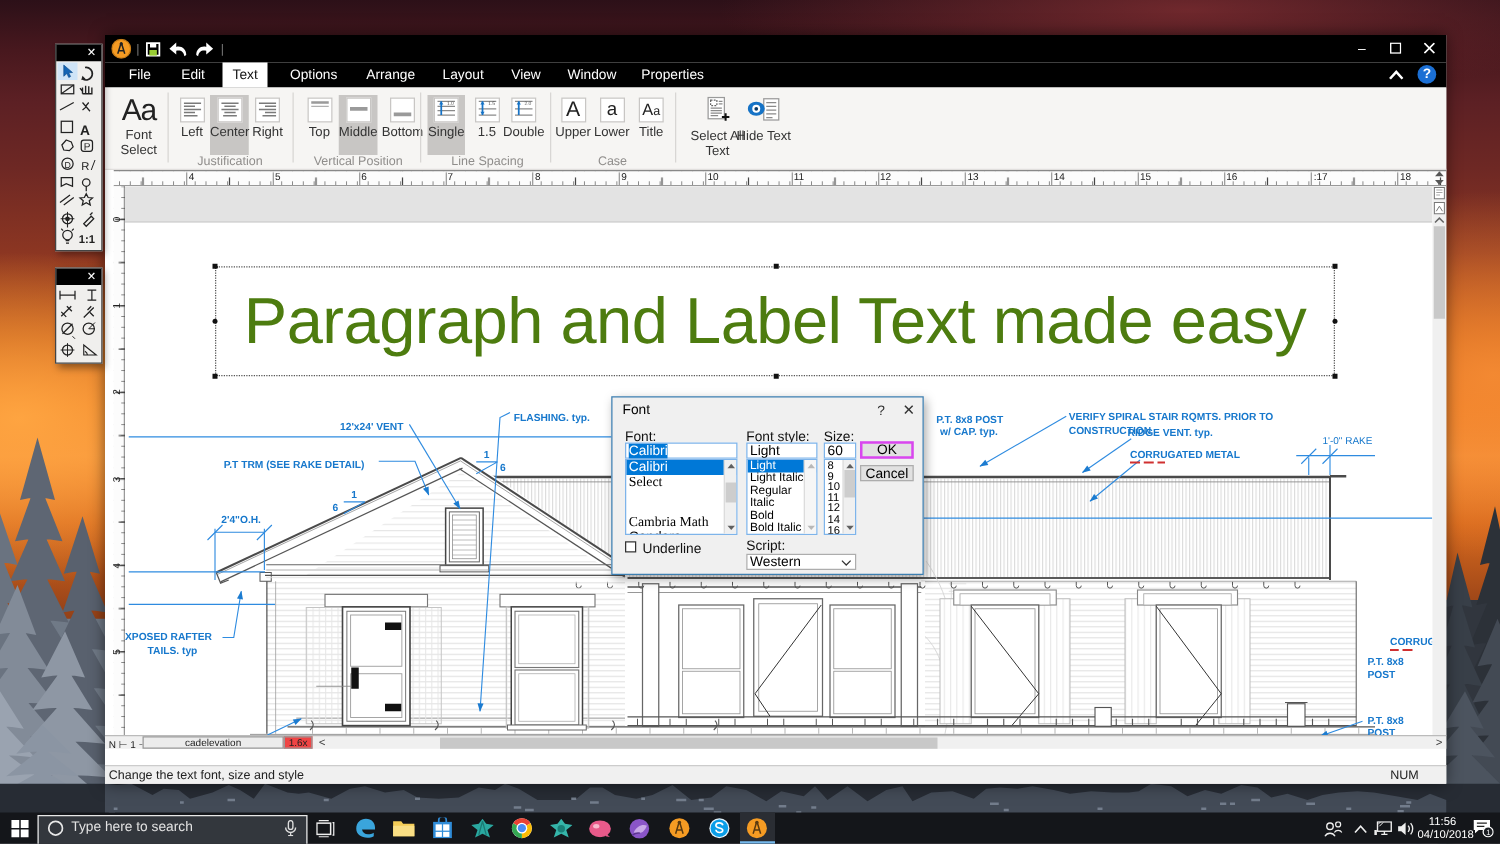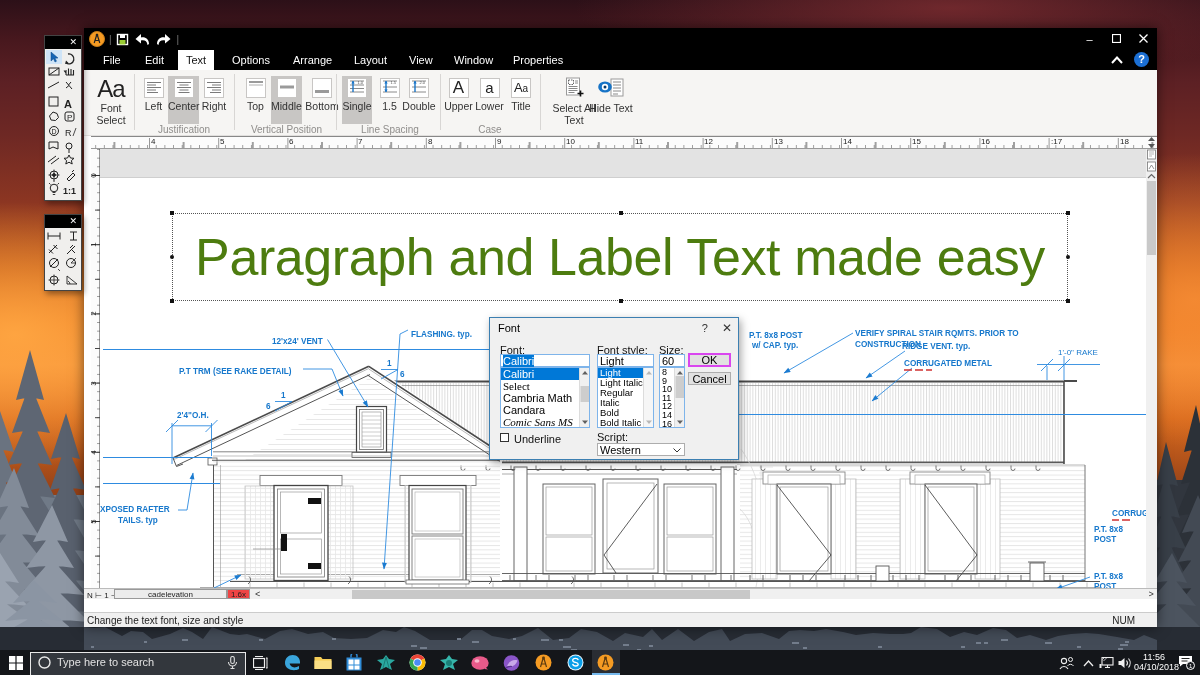--- a/index.html
+++ b/index.html
@@ -543,21 +543,21 @@
       </svg>
     </div>
     <div id="dlg">
       <div class="dtitle">Font</div>
       <div class="dbtns"><span style="margin-right:14px;">?</span><span style="font-size:12px;">✕</span></div>
       <div class="dlabel" style="left:10px;top:26px;">Font:</div>
       <div class="dinput" style="left:10px;top:36px;width:90px;height:13px;line-height:12px;"><span style="background:#0078d7;color:#fff;">Calibri</span></div>
       <div class="dlist" style="left:10px;top:49px;width:90px;height:61px;">
         <div class="ditem sel">Calibri</div>
         <div class="ditem" style="font-family:'Liberation Serif',serif;">Select</div>
-        <div class="ditem" style="font-family:Liberation Sans, sans-serif;">Cambria Math</div>
+        <div class="ditem" style="font-family:Liberation Serif, serif;margin-top:20px;">Cambria Math</div>
         <div class="ditem">Candara</div>
         <div class="ditem" style="font-family:'Liberation Serif',serif;font-style:italic;">Comic Sans MS</div>
         <div class="dscroll"><svg width="10" height="59" viewBox="0 0 10 59">
               <path d="M5 3 L8 6.5 H2 Z" fill="#606060"></path>
               <path d="M5 56 L8 52.5 H2 Z" fill="#606060"></path>
               <rect x="0.5" y="18" width="9" height="16" fill="#cdcdcd"></rect>
             </svg></div>
       </div>
       <div style="position:absolute;left:10px;top:115px;width:9px;height:9px;background:#fff;border:1px solid #333;"></div>
       <div class="dlabel" style="left:24px;top:115px;">Underline</div>

